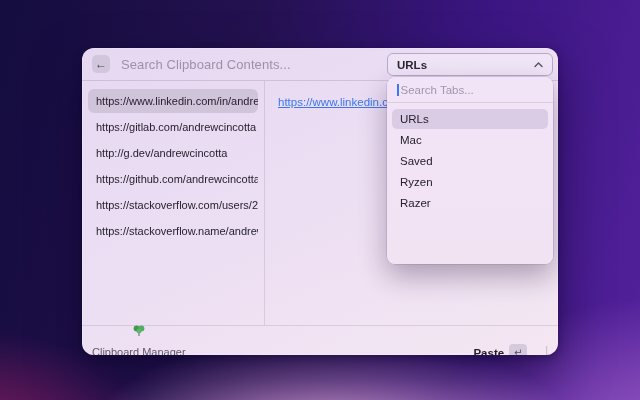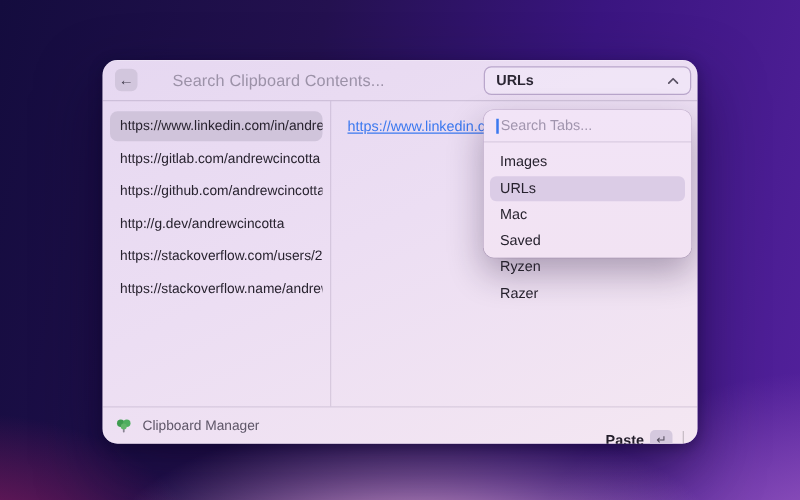--- a/index.html
+++ b/index.html
@@ -21,21 +21,21 @@
     box-shadow:0 22px 50px rgba(12,4,38,.5), 0 3px 10px rgba(12,4,38,.35), inset 0 0 0 0.5px rgba(255,255,255,.35);
   }
 
   
   .header { position:absolute; left:0; right:0; top:0; height:32px; display:flex; align-items:center; padding:0 10px; }
   .back-btn {
     width:18px; height:18px; border-radius:5px; background:#d2c6dd;
     display:flex; align-items:center; justify-content:center;
     color:#443e4f; font-size:12px; line-height:1; cursor:default;
   }
-  .search-ph { margin-left:28px; font-size:13px; color:#9c92a8; letter-spacing:.1px; }
+  .search-ph { margin-left:11px; font-size:13px; color:#9c92a8; letter-spacing:.1px; }
   .filter-trigger {
     position:absolute; left:305px; top:5px; width:166px; height:23px;
     border:1px solid #b9a6cb; border-radius:6px;
     background:rgba(250,244,255,.35);
     display:flex; align-items:center; justify-content:space-between; padding:0 9px;
     font-size:11.5px; font-weight:bold; color:#2b2633;
   }
   .header-divider { position:absolute; left:0; right:0; top:32px; height:1px; background:rgba(90,70,110,.18); }
 
   
@@ -45,21 +45,21 @@
     height:24px; line-height:24px; padding:0 8px; border-radius:6px;
     font-size:11px; color:#27222e; white-space:nowrap; overflow:hidden;
   }
   .clip-item.selected { background:#d0c4db; }
   .v-divider { width:1px; background:rgba(90,70,110,.15); }
   .detail-pane { flex:1; padding:11px 13px; overflow:hidden; }
   .detail-link { font-size:11.5px; font-weight:500; color:#3b78ef; text-decoration:underline; white-space:nowrap; }
 
   
   .dropdown {
-    position:absolute; left:305px; top:40px; width:166px; height:118px; z-index:10;
+    position:absolute; left:305px; top:29px; width:166px; height:187px; z-index:10;
     border-radius:8px;
     background:linear-gradient(180deg,#f2e4f7 0%,#f2e3f3 100%);
     box-shadow:0 12px 28px rgba(28,8,48,.32), 0 0 0 0.5px rgba(120,90,140,.3);
   }
   .dd-search { height:25px; display:flex; align-items:center; padding:0 10px; }
   .dd-caret { width:1.5px; height:12px; background:#3b78ef; margin-right:2px; }
   .dd-search-ph { font-size:11.5px; color:#a195ae; }
   .dd-divider { height:1px; background:rgba(90,70,110,.15); }
   .dd-items { padding:6px 5px 0 5px; }
   .dd-item {
@@ -67,24 +67,24 @@
     border-radius:5px; font-size:11.5px; color:#27222e;
   }
   .dd-item.selected { background:#dbcce6; }
 
   
   .footer {
     position:absolute; left:0; right:0; bottom:0; height:30px;
     border-top:1px solid rgba(90,70,110,.15);
     display:flex; align-items:center; justify-content:space-between; padding:0 10px;
   }
-  .footer-left { display:flex; align-items:center; gap:8px; }
+  .footer-left { display:flex; align-items:center; gap:8px;flex-direction:column; }
   .app-icon { width:14px; height:14px; display:block; }
   .app-name { font-size:11px; color:#5f5769; }
-  .footer-right { display:flex; align-items:flex-start; gap:7px;margin-top:24px; }
+  .footer-right { display:flex; align-items:flex-start; gap:18px;margin-top:24px; }
   .action { display:flex; align-items:center; gap:5px; }
   .action-label { font-size:11.5px; color:#221d2a; }
   .action-label.primary { font-weight:bold; }
   .key {
     min-width:18px; height:17px; padding:0 4px; border-radius:4px;
     background:#d5c9de; color:#554e5e; font-size:10px;
     display:flex; align-items:center; justify-content:center;
   }
   .foot-divider { color:rgba(0,0,0,.22); font-size:11px; }
 </style>
@@ -104,39 +104,38 @@
         <polyline points="1,4.5 4.5,1 8,4.5" fill="none" stroke="#5a5264" stroke-width="1.4" stroke-linecap="round" stroke-linejoin="round"></polyline>
       </svg>
     </div>
   </div>
   <div class="header-divider"></div>
 
   <div class="content">
     <div class="list-pane">
       <div class="clip-item selected">https://www.linkedin.com/in/andrew...</div>
       <div class="clip-item">https://gitlab.com/andrewcincotta</div>
+      <div class="clip-item">http://g.dev/andrewcincotta</div>
       <div class="clip-item">https://github.com/andrewcincotta</div>
-      <div class="clip-item">http://g.dev/andrewcincotta</div>
       <div class="clip-item">https://stackoverflow.com/users/207...</div>
       <div class="clip-item">https://stackoverflow.name/andrew-...</div>
     </div>
     <div class="v-divider"></div>
     <div class="detail-pane">
       <span class="detail-link">https://www.linkedin.com/in/andrewcincotta</span>
     </div>
   </div>
 
   <div class="dropdown">
     <div class="dd-search">
       <div class="dd-caret"></div>
       <span class="dd-search-ph">Search Tabs...</span>
     </div>
     <div class="dd-divider"></div>
     <div class="dd-items">
-      <div class="dd-item">Images</div>
       <div class="dd-item selected">URLs</div>
       <div class="dd-item">Mac</div>
       <div class="dd-item">Saved</div>
       <div class="dd-item">Ryzen</div>
       <div class="dd-item">Razer</div>
     </div>
   </div>
 
   <div class="footer">
     <div class="footer-left">

